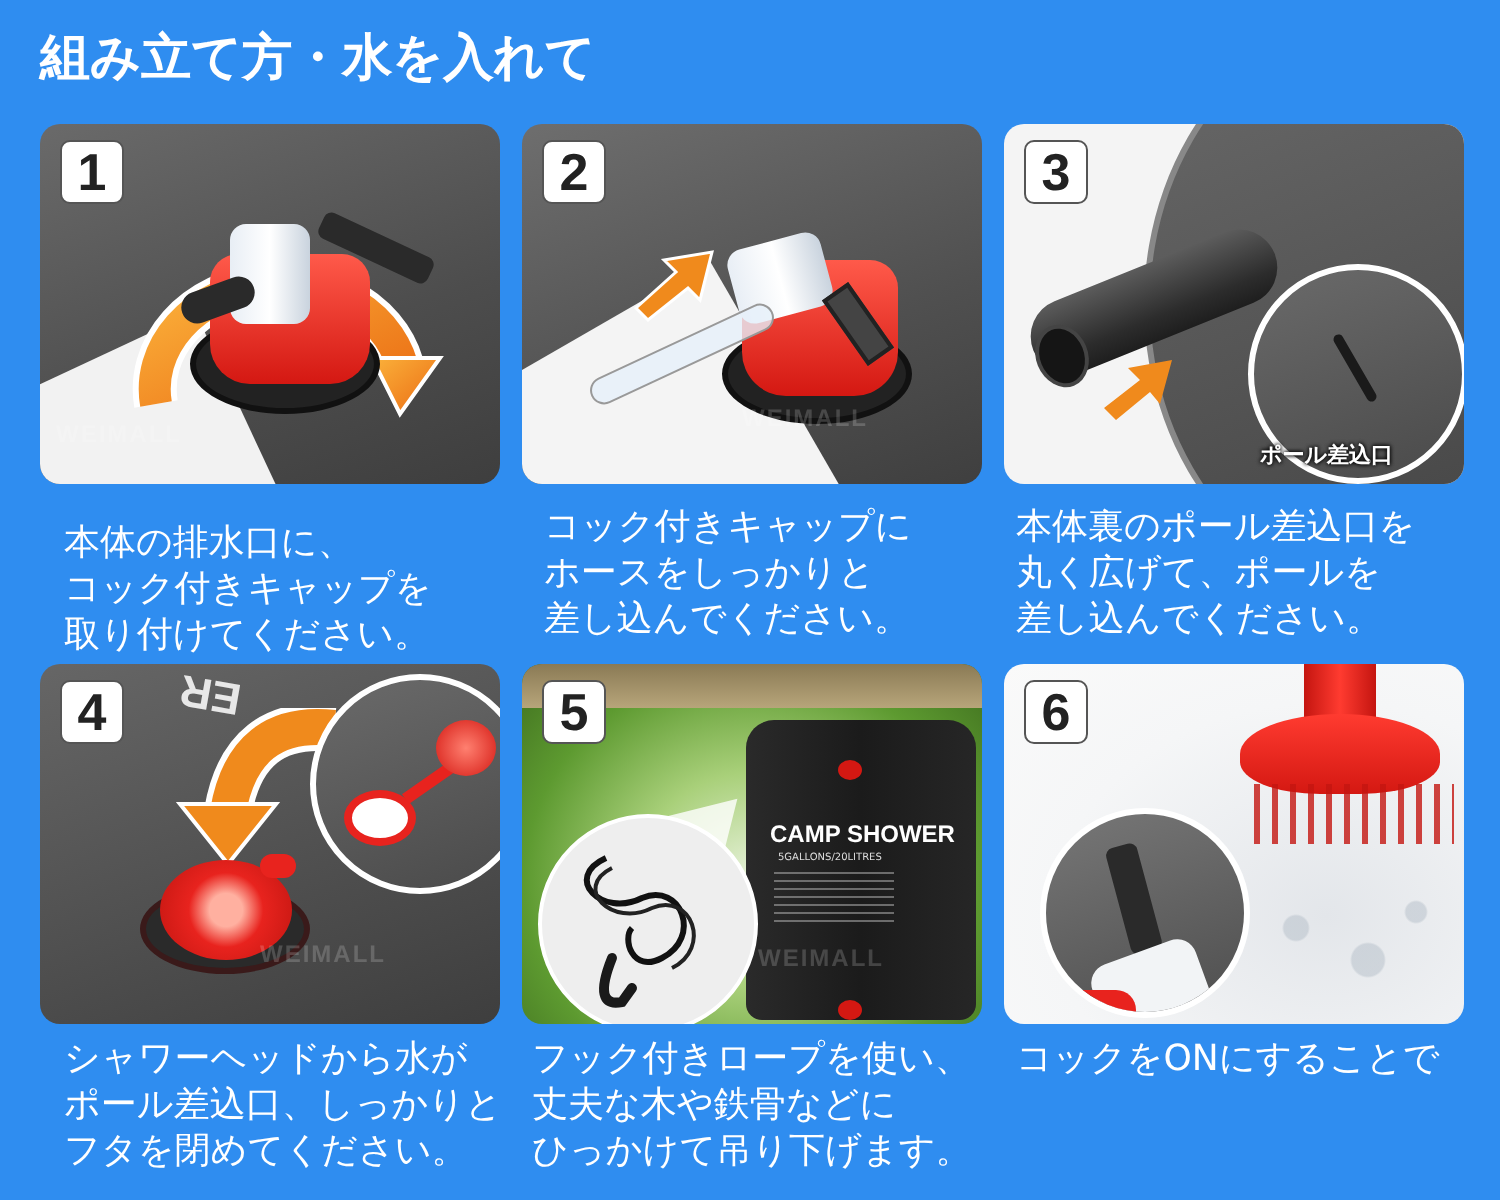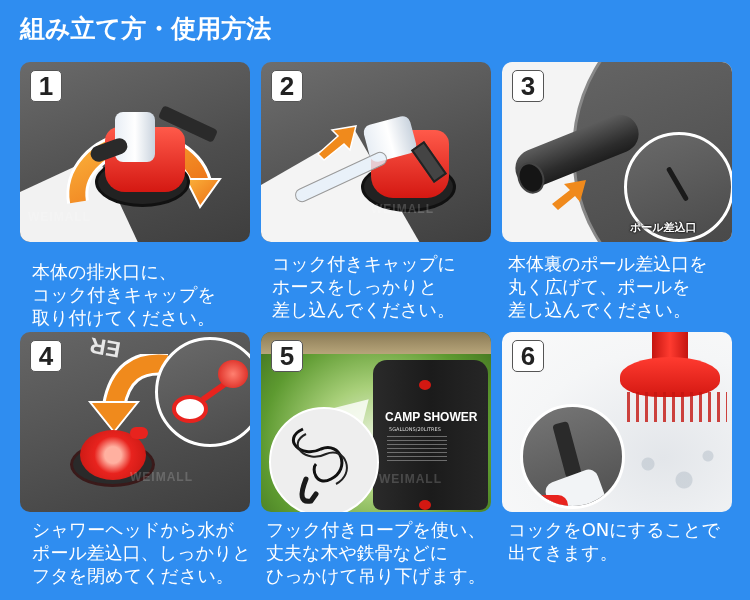--- a/index.html
+++ b/index.html
@@ -44,21 +44,21 @@
   }
   .inset-label {
     position: absolute; color: #fff; font-size: 11px; font-weight: bold;
     text-shadow: 0 0 2px #000, 0 0 2px #000;
     white-space: nowrap;
   }
 </style>
 </head>
 <body>
 
-<div class="title">組み立て方・使用方法</div>
+<div class="title">組み立て方・水を入れて</div>
 
 <div class="panel" style="left:20px; top:62px; background:linear-gradient(160deg,#6a6a6a 0%,#4d4d4d 60%,#3e3e3e 100%);">
   <div class="abs" style="left:-40px; top:120px; width:150px; height:120px; background:#f2f2f2; transform:rotate(-25deg);"></div>
   <div class="num">1</div>
   <svg class="abs" style="left:30px; top:35px;" width="180" height="130" viewBox="0 0 180 130">
     <defs>
         <linearGradient id="og1" x1="0" y1="0" x2="1" y2="1">
           <stop offset="0" stop-color="#fbb23b"></stop>
           <stop offset="1" stop-color="#ea6a12"></stop>
         </linearGradient>
@@ -175,14 +175,13 @@
   <div class="abs" style="left:125px; top:60px; width:100px; height:30px; background:repeating-linear-gradient(90deg,#c41510 0 3px,transparent 3px 9px); opacity:0.8;"></div>
   <div class="abs" style="left:110px; top:100px; width:120px; height:80px; background:radial-gradient(circle at 30% 40%,rgba(180,190,200,0.5) 0 6px,transparent 7px),radial-gradient(circle at 60% 60%,rgba(180,190,200,0.5) 0 8px,transparent 9px),radial-gradient(circle at 80% 30%,rgba(180,190,200,0.5) 0 5px,transparent 6px);"></div>
   <div class="inset" style="left:18px; top:72px; width:105px; height:105px; background:linear-gradient(160deg,#777,#4e4e4e);">
     <div class="abs" style="left:36px; top:15px; width:16px; height:55px; border-radius:4px; background:#2a2a2a; transform:rotate(-15deg);"></div>
     <div class="abs" style="left:25px; top:68px; width:55px; height:40px; border-radius:10px; background:#f2f4f6; transform:rotate(-20deg);"></div>
     <div class="abs" style="left:5px; top:88px; width:40px; height:20px; border-radius:10px; background:#e8231e;"></div>
   </div>
 </div>
 <div class="caption" style="left:508px; top:518px;">
   <div>コックをONにすることで</div>
-  <div>出てきます。</div>
 </div>
 
 </body></html>

